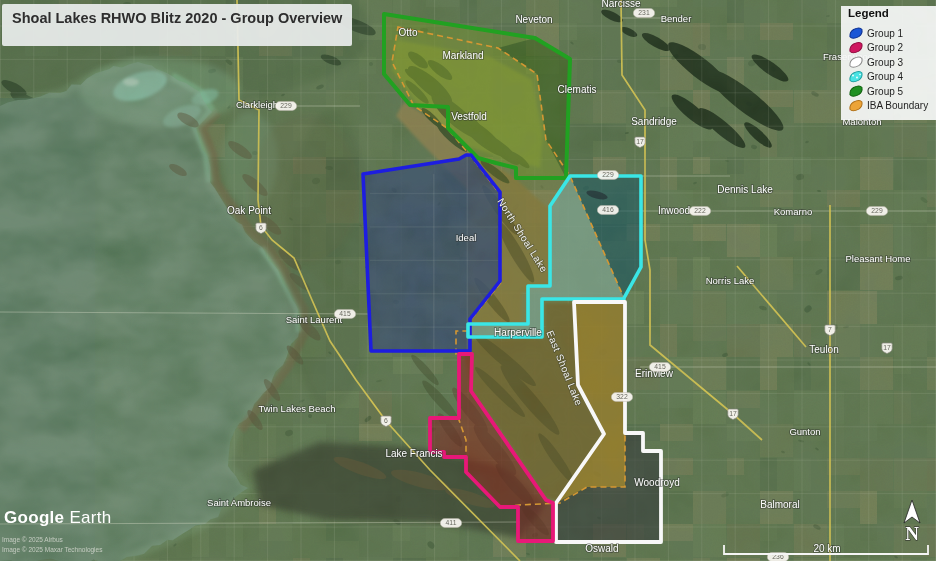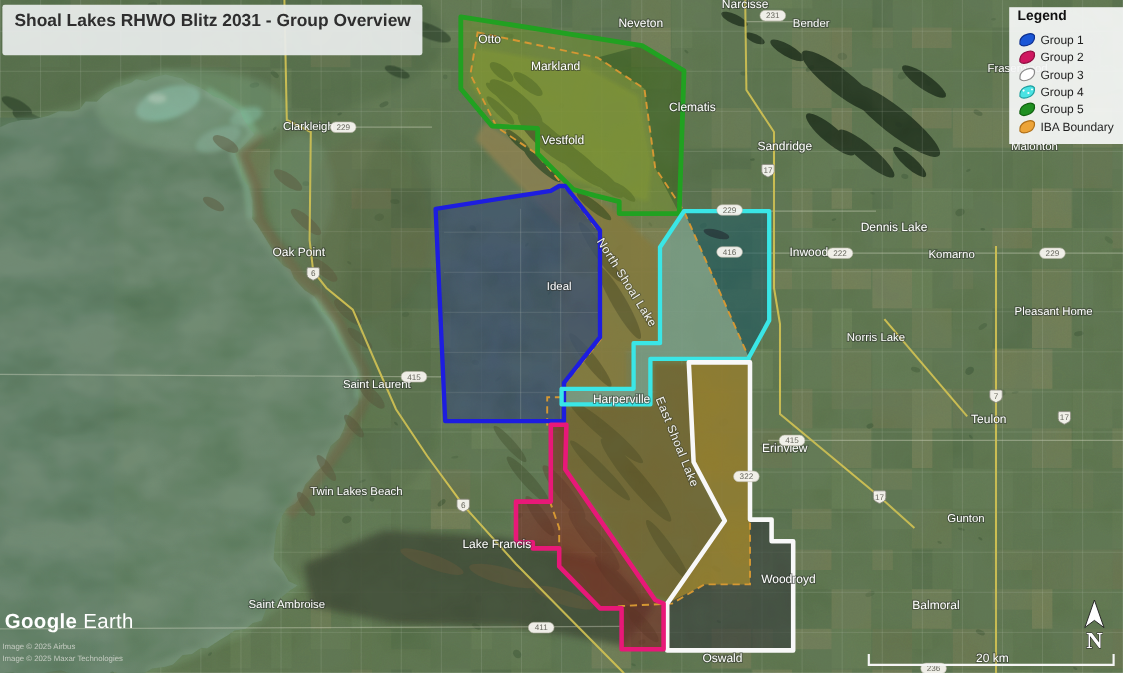--- a/index.html
+++ b/index.html
@@ -792,16 +792,16 @@
 <path d="M-6.8,2.2 Q-6,-2.8 -1.5,-4 Q5.2,-5.4 6.6,-2 Q6.4,2.6 1.8,4.2 Q-5.2,5.8 -6.8,2.2 Z" transform="translate(856 76.5) rotate(-14)" fill="#49e3e3" stroke="#1f9f9f" stroke-width="1"></path>
 <circle cx="853" cy="75.5" r="0.9" fill="#fff"></circle>
       <circle cx="857" cy="77.5" r="0.9" fill="#fff"></circle>
       <circle cx="860" cy="74.5" r="0.8" fill="#fff"></circle>
 <text x="867" y="80.0" font-size="10" fill="#1f1f1f" font-family="Liberation Sans, sans-serif">Group 4</text>
 <path d="M-6.8,2.2 Q-6,-2.8 -1.5,-4 Q5.2,-5.4 6.6,-2 Q6.4,2.6 1.8,4.2 Q-5.2,5.8 -6.8,2.2 Z" transform="translate(856 91) rotate(-14)" fill="#1f9021" stroke="#10600f" stroke-width="1"></path>
 <text x="867" y="94.5" font-size="10" fill="#1f1f1f" font-family="Liberation Sans, sans-serif">Group 5</text>
 <path d="M-6.8,2.2 Q-6,-2.8 -1.5,-4 Q5.2,-5.4 6.6,-2 Q6.4,2.6 1.8,4.2 Q-5.2,5.8 -6.8,2.2 Z" transform="translate(856 105.5) rotate(-14)" fill="#eca438" stroke="#b07018" stroke-width="1"></path>
 <text x="867" y="109.0" font-size="10" fill="#1f1f1f" font-family="Liberation Sans, sans-serif">IBA Boundary</text>
 </svg>
-<div id="title">Shoal Lakes RHWO Blitz 2031 - Group Overview</div>
+<div id="title">Shoal Lakes RHWO Blitz 2020 - Group Overview</div>
 <div id="ge"><b>Google</b> Earth</div>
 <div class="attr" style="top:536px">Image © 2025 Airbus</div>
 <div class="attr" style="top:546px">Image © 2025 Maxar Technologies</div>
 </div>
 </body></html>

